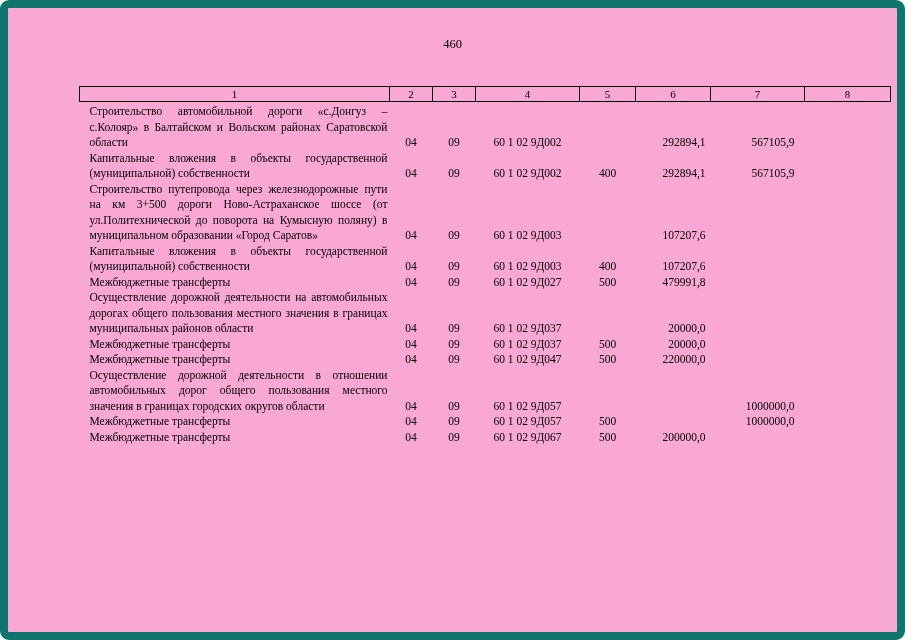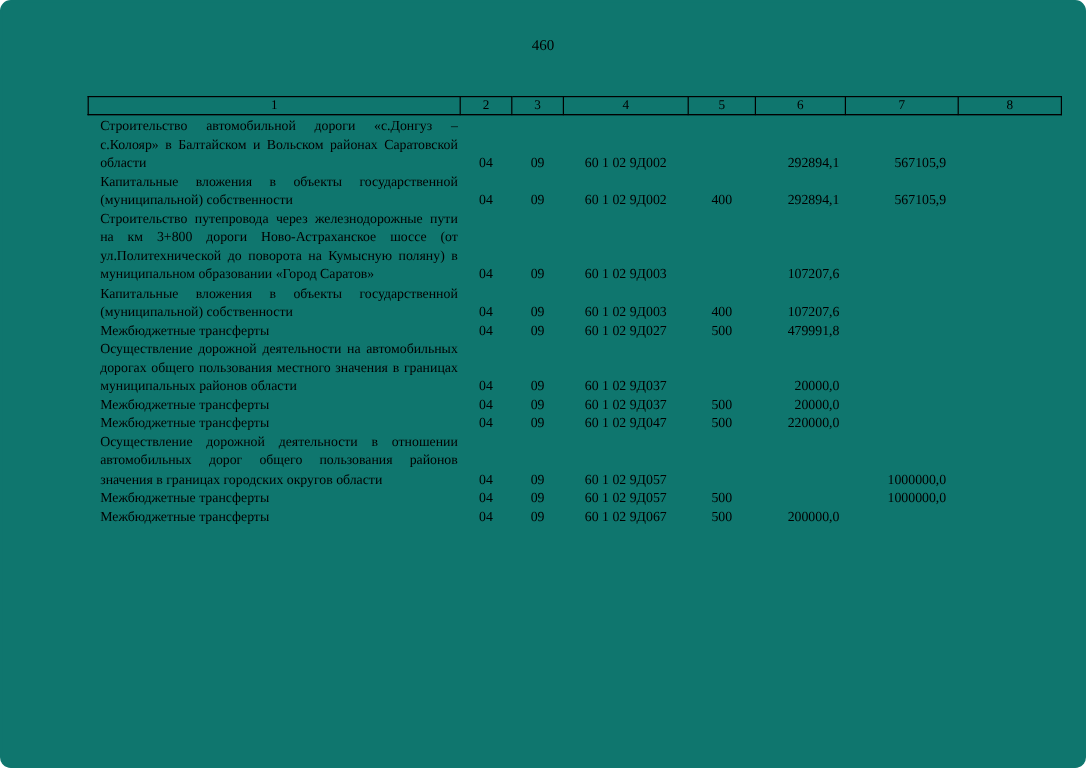--- a/index.html
+++ b/index.html
@@ -4,22 +4,22 @@
 <style>
   * { box-sizing: border-box; margin: 0; padding: 0; }
   html, body { background: #fff; }
   body {
     width: 905px; height: 640px;
     font-family: "Liberation Serif", "DejaVu Serif", serif;
     color: #000;
   }
   .page {
     width: 905px; height: 640px;
-    background: #0f766e;
-    border: 2px solid #0f766e;
+    background: #f9a8d4;
+    border: 8px solid #0f766e;
     border-radius: 9px;
     overflow: hidden;
     position: relative;
   }
   .page-number {
     position: absolute;
     top: 29px; left: 0; right: 0;
     text-align: center;
     font-size: 12.5px;
   }
@@ -104,21 +104,21 @@
       <td class="c2">04</td>
       <td class="c3">09</td>
       <td class="c4">60 1 02 9Д002</td>
       <td class="c5">400</td>
       <td class="c6">292894,1</td>
       <td class="c7">567105,9</td>
       <td class="c8"></td>
     </tr>
 
     <tr>
-      <td class="c1">Строительство путепровода через железнодорожные пути на км 3+800 дороги Ново-Астраханское шоссе (от ул.Политехнической до поворота на Кумысную поляну) в муниципальном образовании «Город Саратов»</td>
+      <td class="c1">Строительство путепровода через железнодорожные пути на км 3+500 дороги Ново-Астраханское шоссе (от ул.Политехнической до поворота на Кумысную поляну) в муниципальном образовании «Город Саратов»</td>
       <td class="c2">04</td>
       <td class="c3">09</td>
       <td class="c4">60 1 02 9Д003</td>
       <td class="c5"></td>
       <td class="c6">107207,6</td>
       <td class="c7"></td>
       <td class="c8"></td>
     </tr>
 
     <tr>
@@ -172,21 +172,21 @@
       <td class="c2">04</td>
       <td class="c3">09</td>
       <td class="c4">60 1 02 9Д047</td>
       <td class="c5">500</td>
       <td class="c6">220000,0</td>
       <td class="c7"></td>
       <td class="c8"></td>
     </tr>
 
     <tr>
-      <td class="c1">Осуществление дорожной деятельности в отношении автомобильных дорог общего пользования районов значения в границах городских округов области</td>
+      <td class="c1">Осуществление дорожной деятельности в отношении автомобильных дорог общего пользования местного значения в границах городских округов области</td>
       <td class="c2">04</td>
       <td class="c3">09</td>
       <td class="c4">60 1 02 9Д057</td>
       <td class="c5"></td>
       <td class="c6"></td>
       <td class="c7">1000000,0</td>
       <td class="c8"></td>
     </tr>
 
     <tr>

